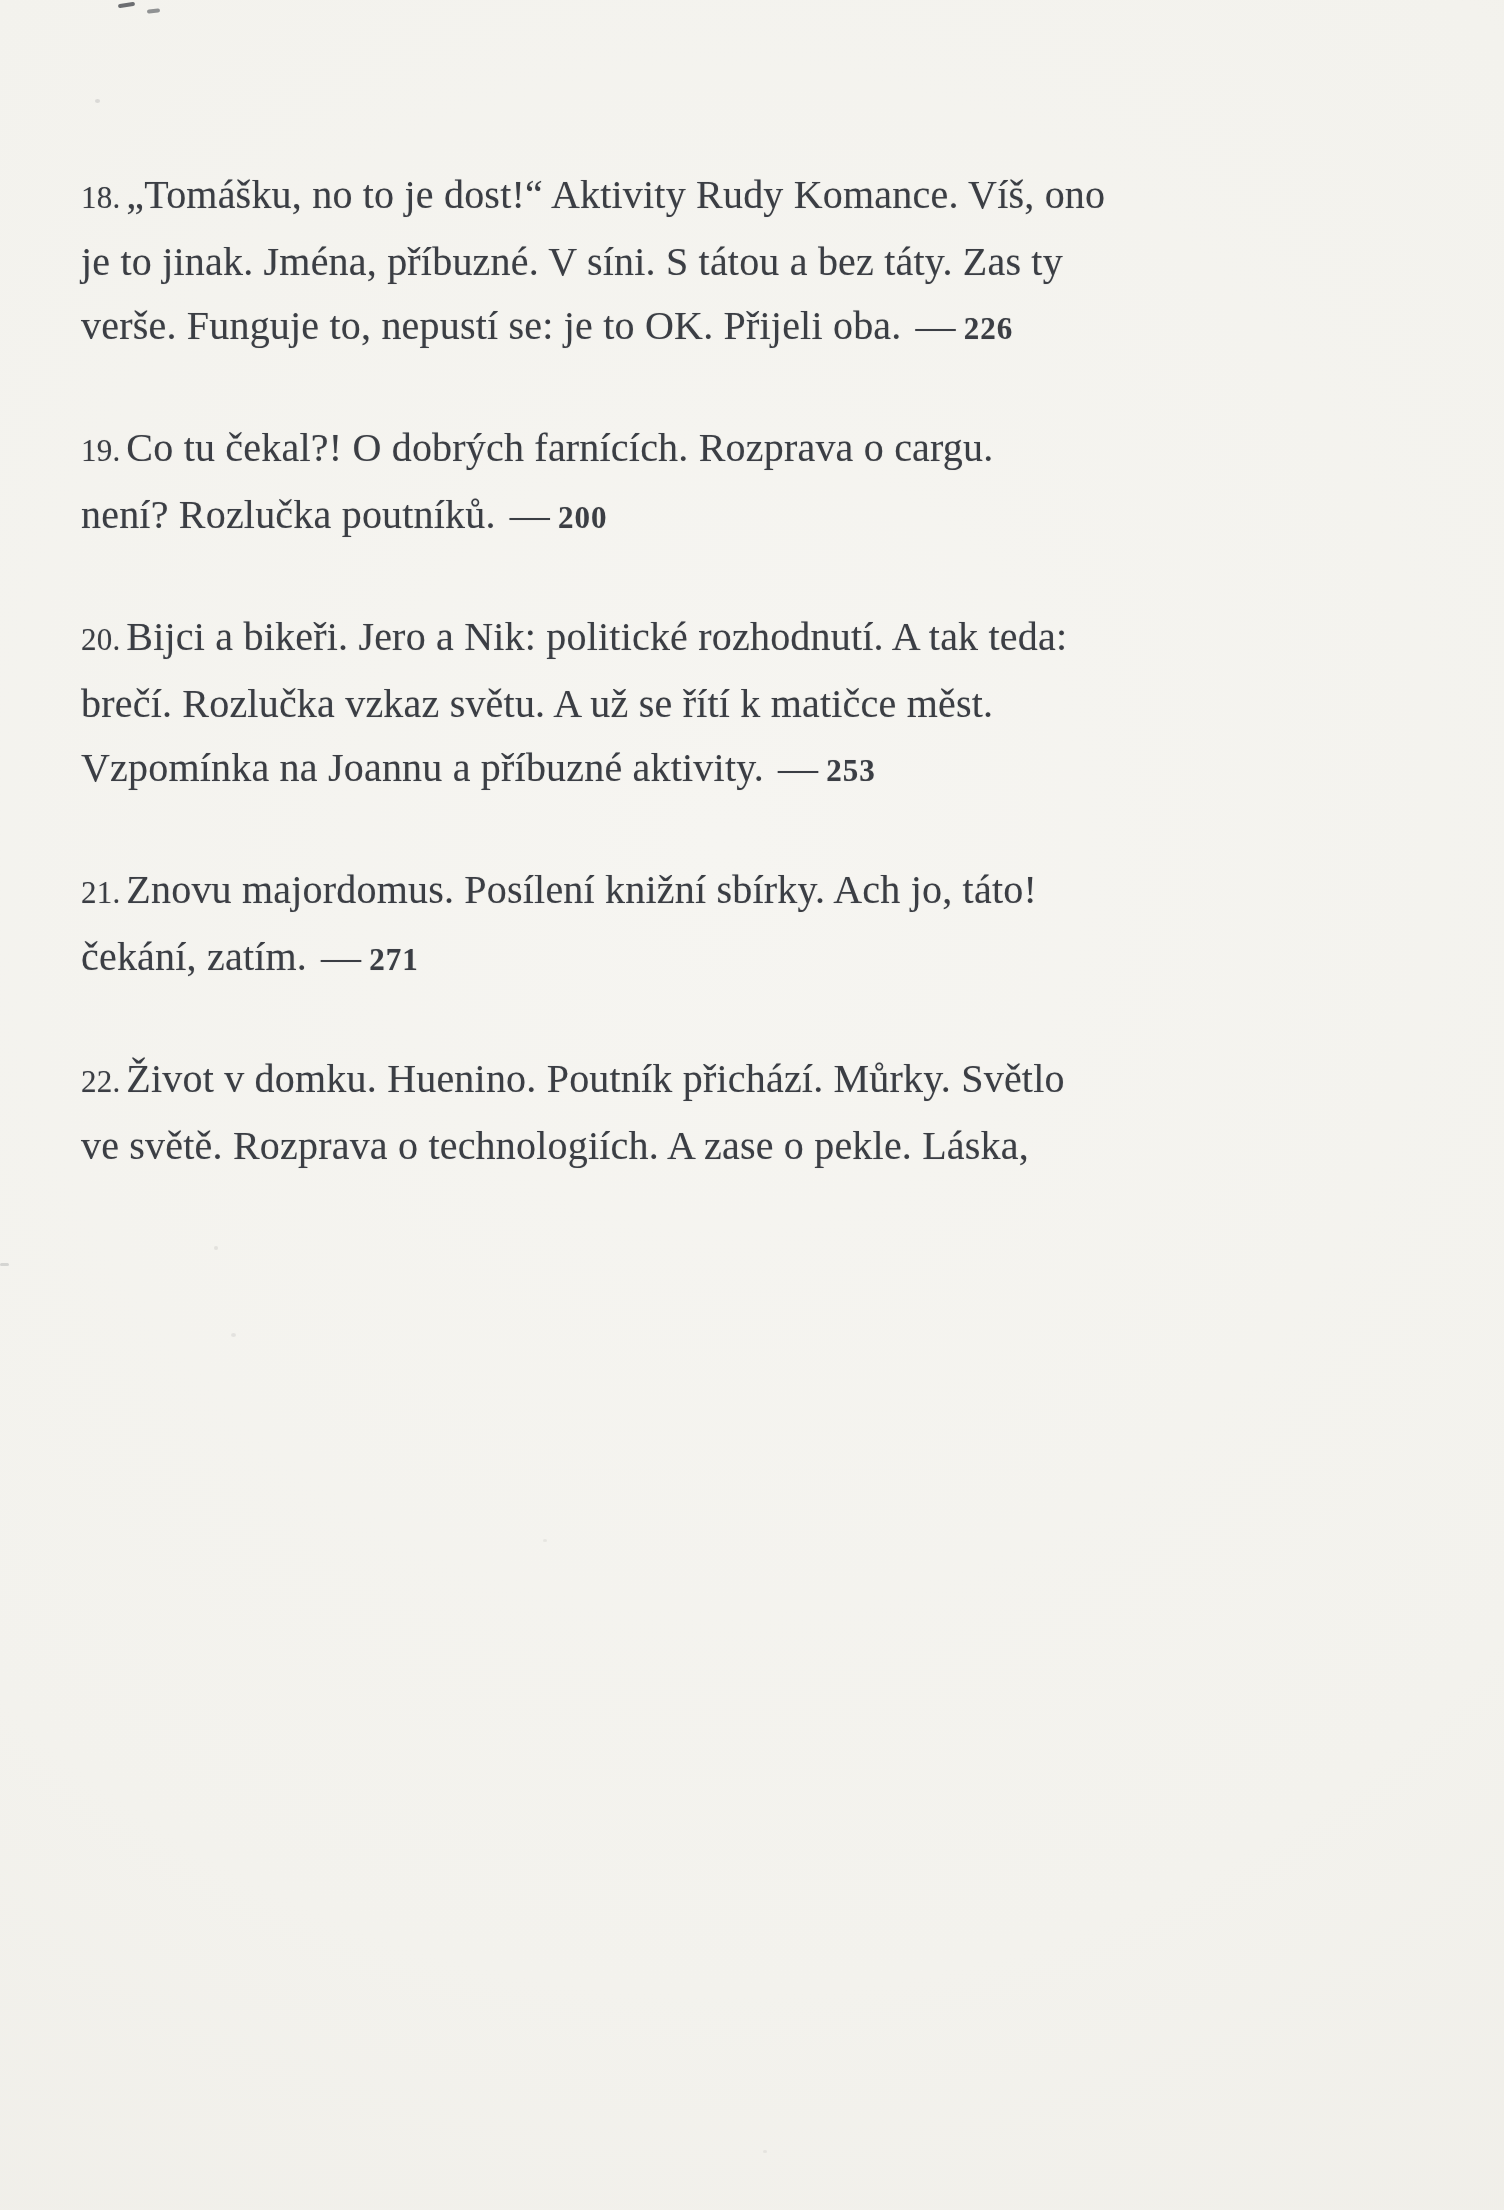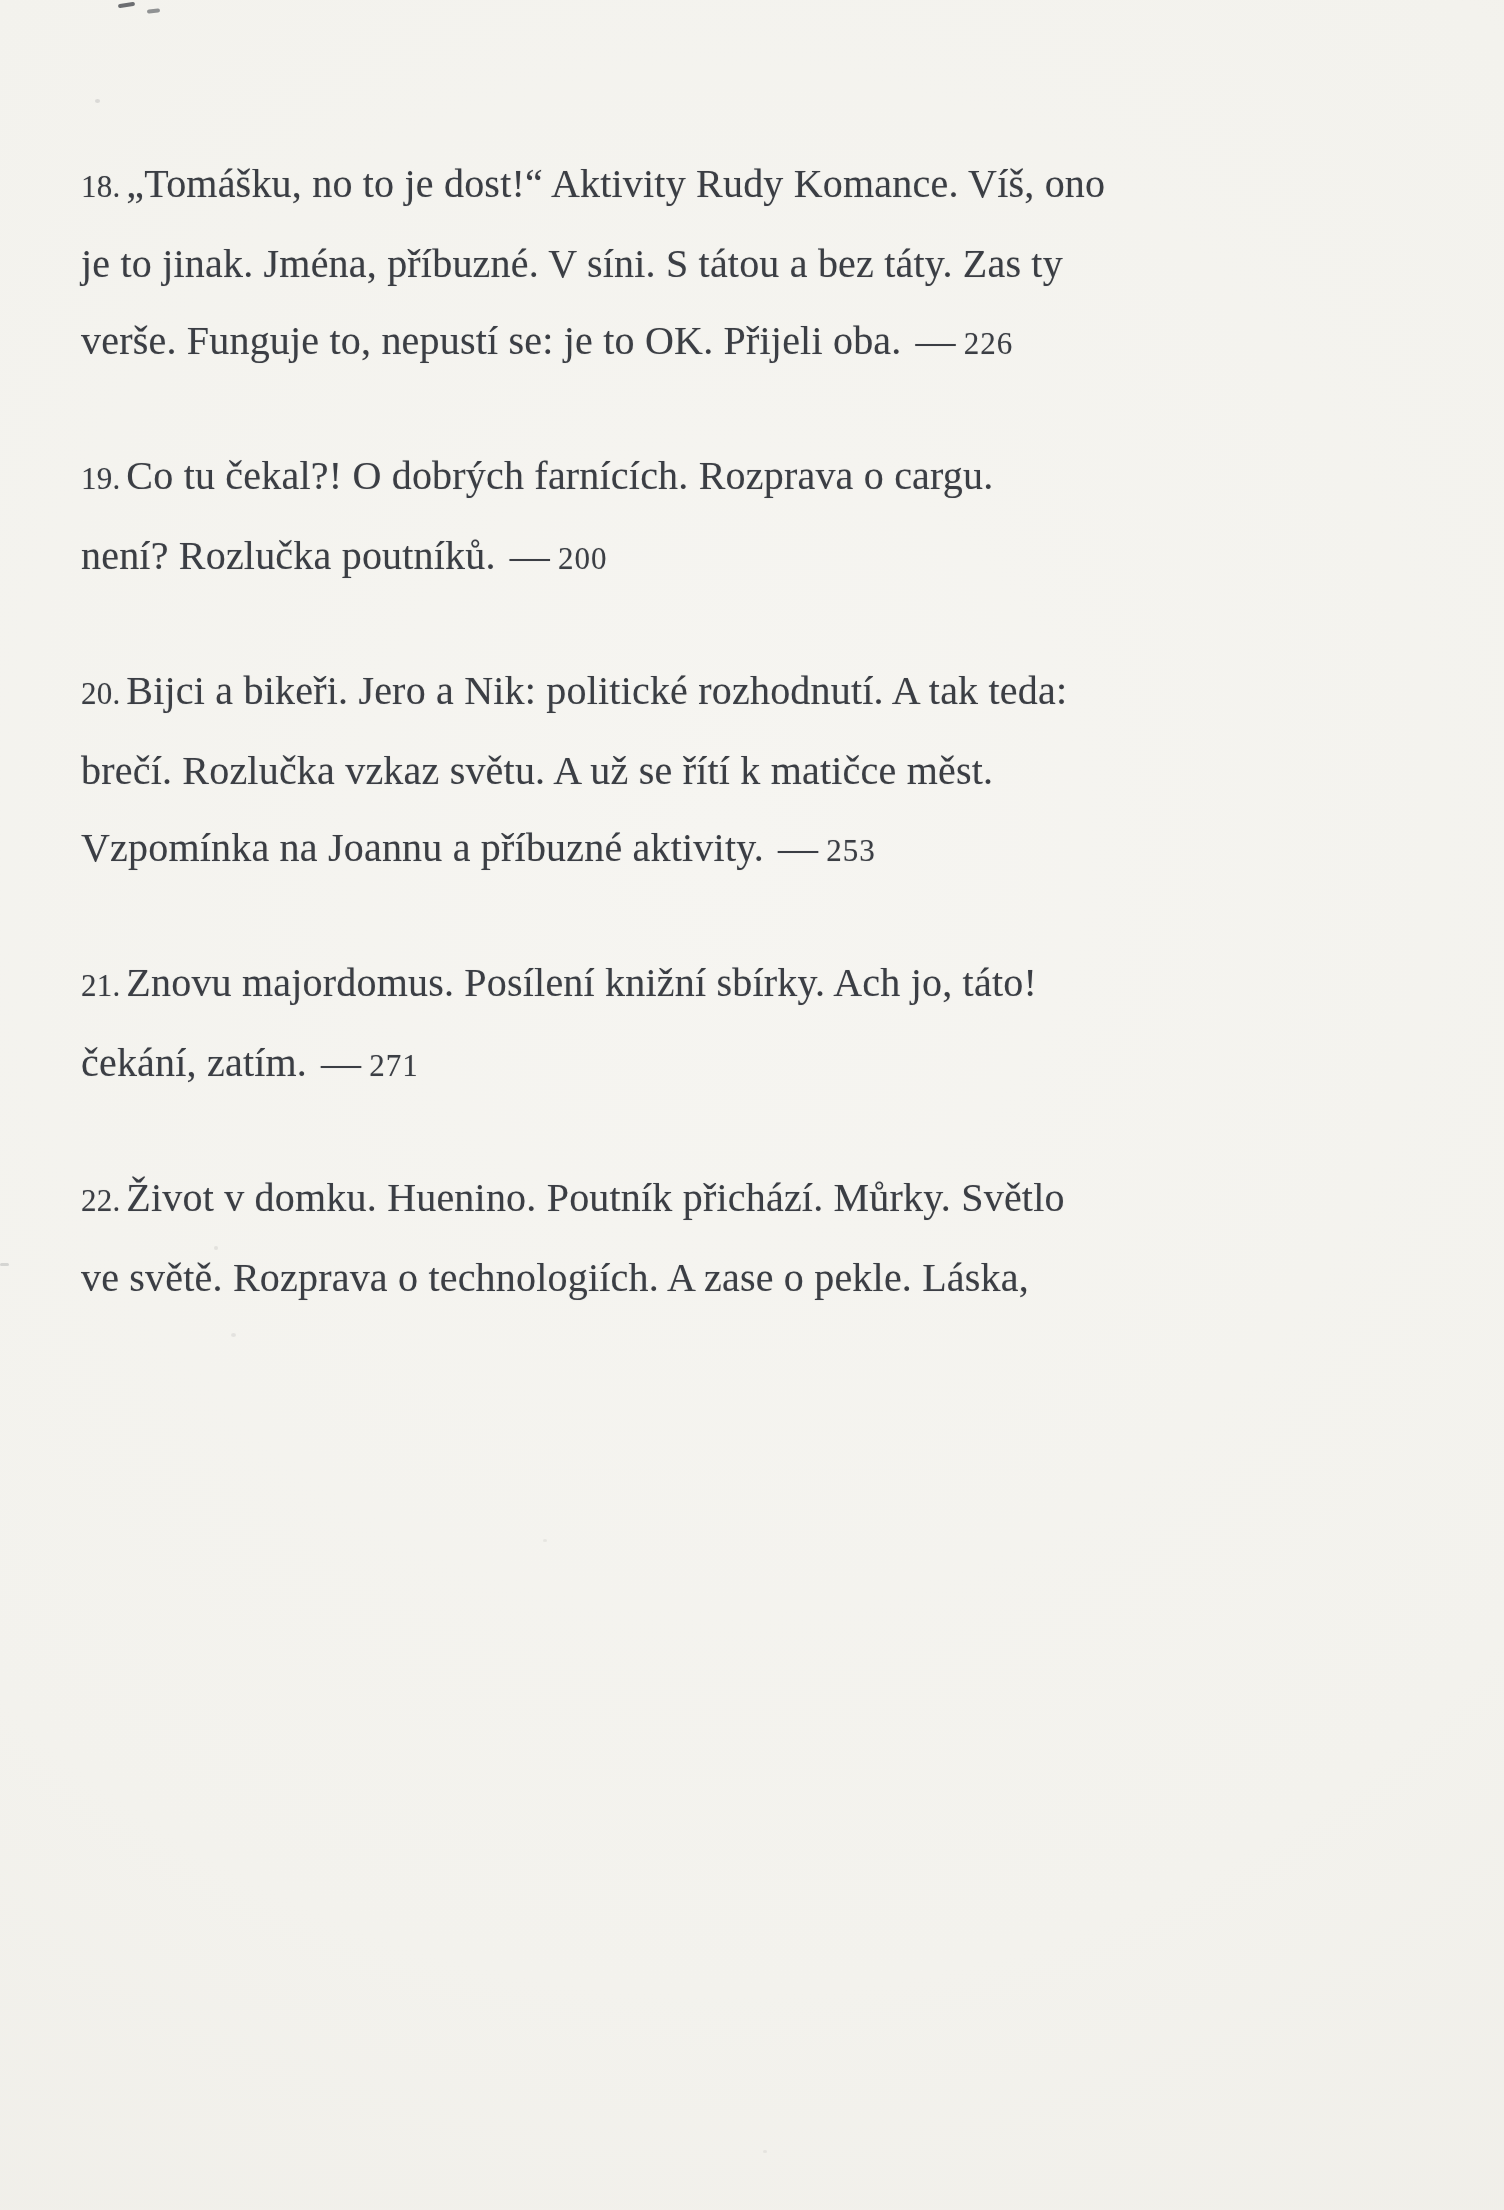--- a/index.html
+++ b/index.html
@@ -15,39 +15,40 @@
     width: 1504px;
     height: 2210px;
     overflow: hidden;
     color: #3b3e44;
     background:
       radial-gradient(ellipse 130% 95% at 48% 38%, #f6f5f1 0%, #f3f2ed 55%, #edebe5 100%);
   }
   .toc {
     position: absolute;
     left: 81px;
-    top: 145px;
+    top: 163px;
     width: 1220px;
     font-size: 40px;
-    line-height: 77px;
+    line-height: 64px;
     letter-spacing: 0.2px;
     text-shadow: 0 0 1px rgba(59, 62, 68, 0.30);
   }
   .toc-entry { margin: 0 0 55px 0; }
   .toc-line { white-space: nowrap; }
   .entry-number {
     font-size: 31px;
     font-feature-settings: "onum" 1;
     margin-right: 6px;
   }
   .dash { margin: 0 8px 0 14px; }
   .page-ref {
     font-size: 31px;
     font-feature-settings: "onum" 1;
     letter-spacing: 1px;
+    font-weight: bold;
   }
   
   .artifact-a {
     position: absolute; left: 118px; top: 3px;
     width: 17px; height: 4px; border-radius: 2px;
     background: #53565b; transform: rotate(-9deg); opacity: 0.85;
   }
   .artifact-b {
     position: absolute; left: 147px; top: 9px;
     width: 13px; height: 4px; border-radius: 2px;

